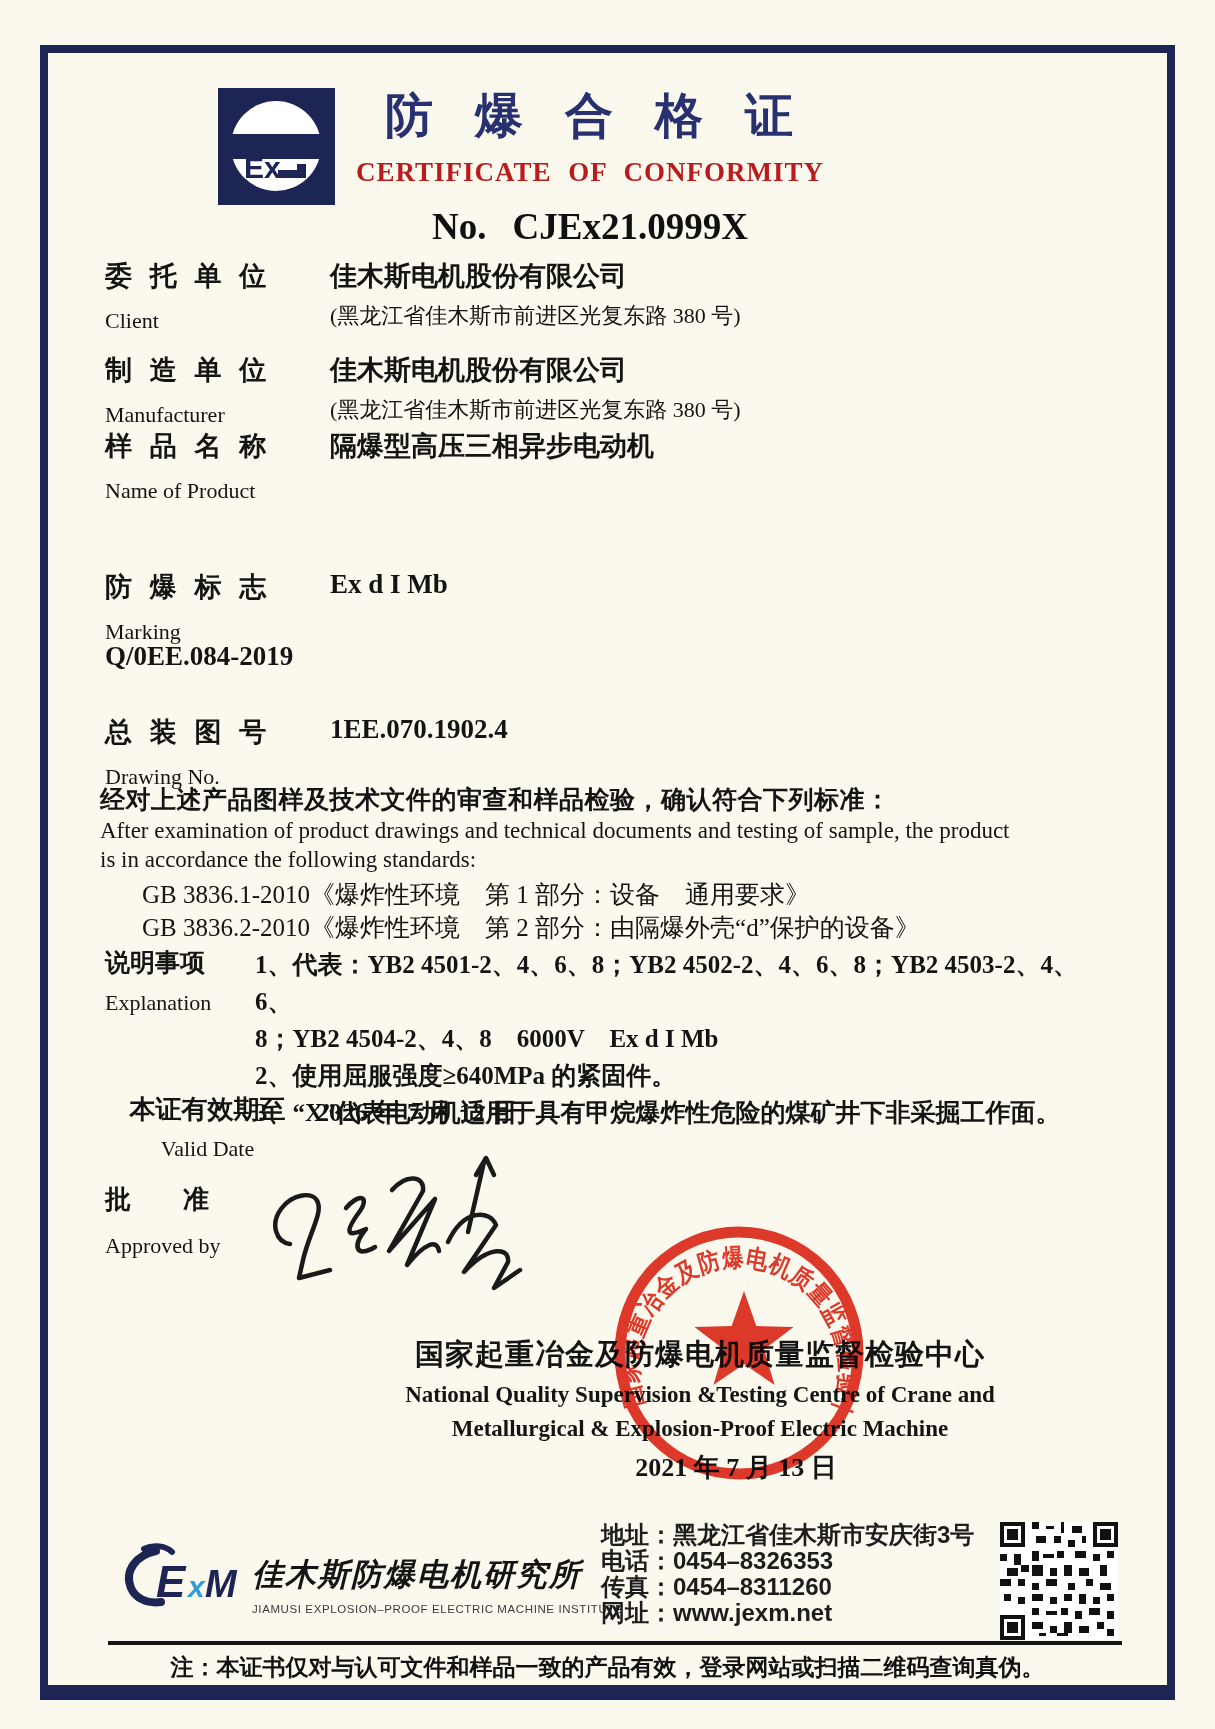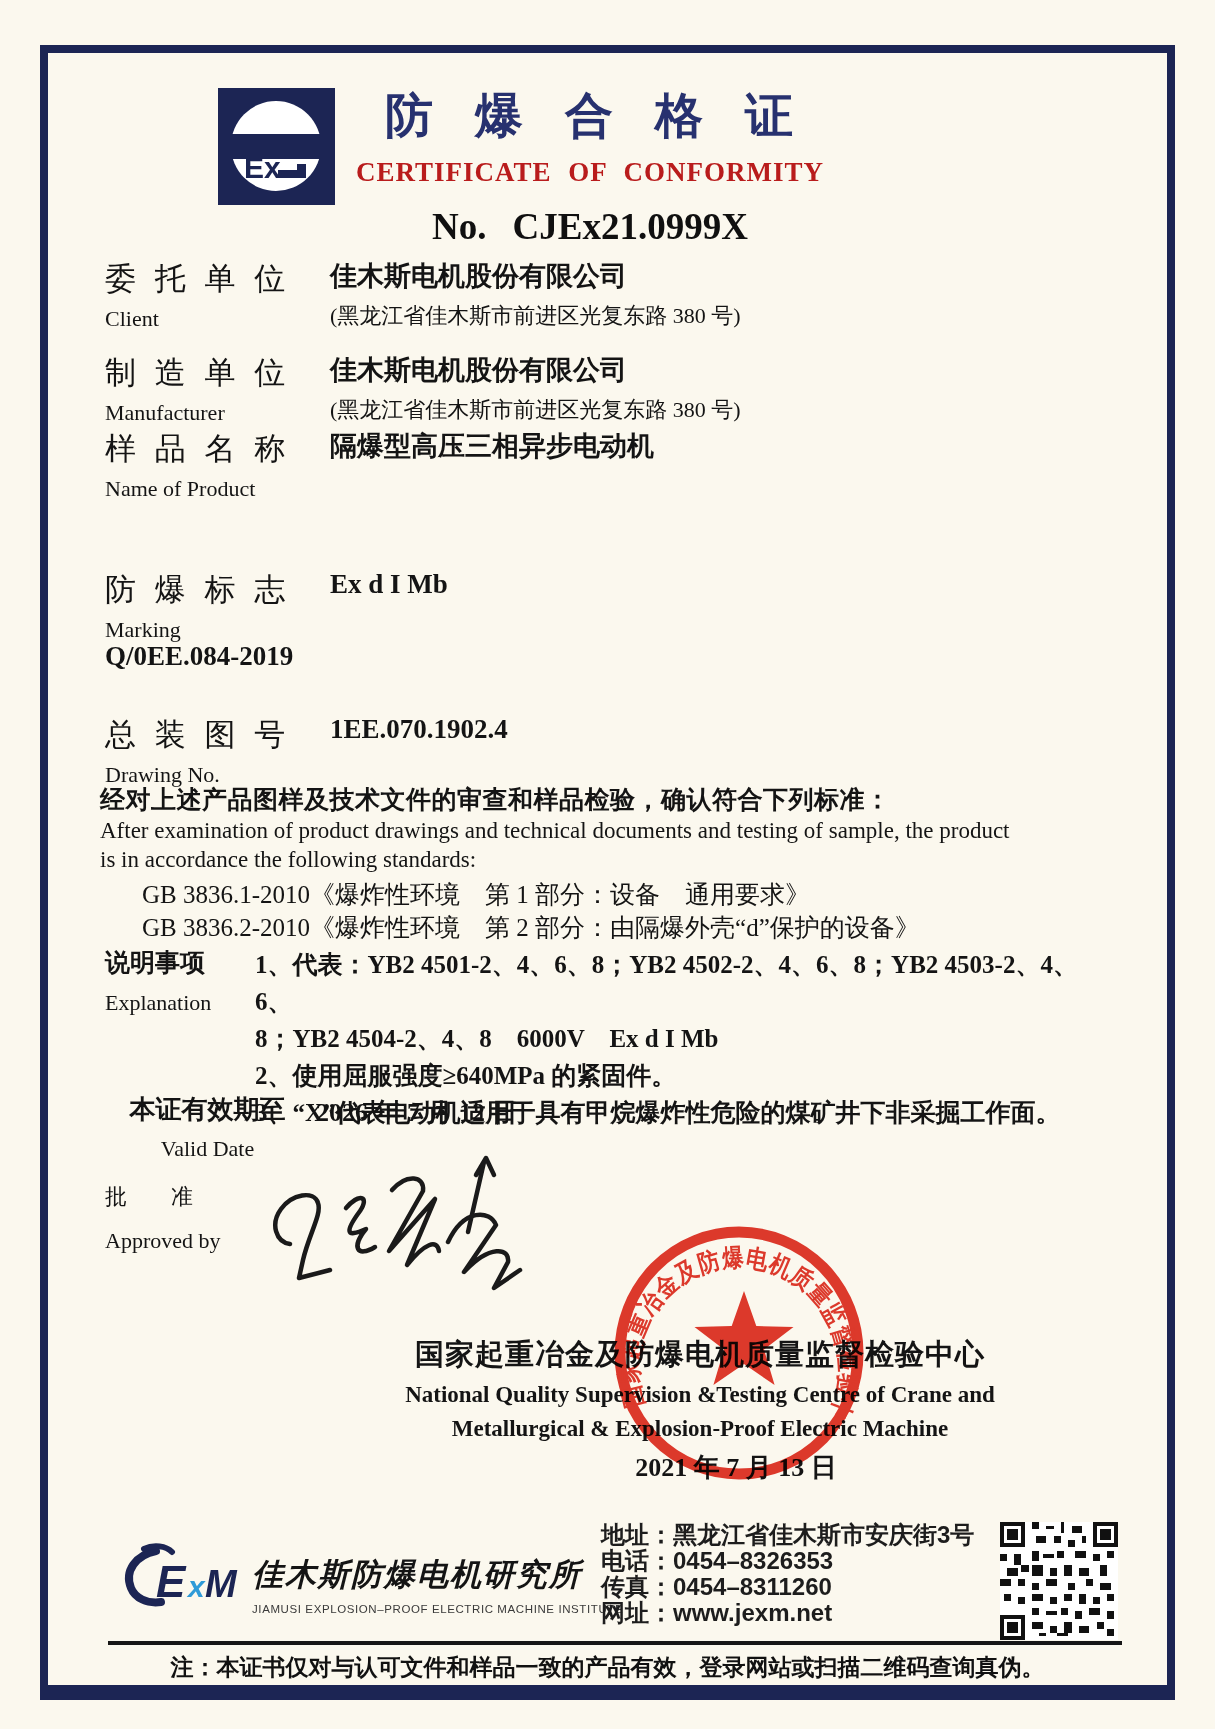--- a/index.html
+++ b/index.html
@@ -16,22 +16,22 @@
   
   .ex-logo{position:absolute; left:218px; top:88px; width:117px; height:117px;}
   .header{position:absolute; left:250px; top:84px; width:680px; text-align:center;}
   .title-cn{font-size:48px; font-weight:bold; color:#27316f; word-spacing:26px; letter-spacing:2px;}
   .title-en{margin-top:9px; font-size:27px; font-weight:bold; color:#b91c1c; letter-spacing:1px; word-spacing:9px;}
   .cert-no{margin-top:17px; font-size:37px; font-weight:600; color:#101010;font-family:Liberation Serif, serif;}
   .cert-no .no-label{margin-right:26px;}
   
   .field-row{position:absolute; left:105px; width:1000px; display:flex;}
   .f-label{width:225px;}
-  .f-zh{font-size:31px; font-weight:normal; letter-spacing:2px; word-spacing:7px;}
-  .f-en{font-size:22px; margin-top:6px;}
+  .f-zh{font-size:27px; font-weight:bold; letter-spacing:2px; word-spacing:7px;}
+  .f-en{font-size:22px; margin-top:14px;}
   .f-val{flex:1; white-space:pre-wrap;}
   .f-main{font-size:27px; font-weight:600;}
   .f-note{font-size:22px; margin-top:7px; font-weight:500;}
   .r1{top:258px}.r2{top:352px}.r3{top:428px}.r4{top:496px}
   .r5{top:569px}.r6{top:641px}.r7{top:714px}
   
   .statement{position:absolute; left:100px; top:784px; width:1015px;}
   .st-cn{font-size:25px; font-weight:bold; letter-spacing:0.5px; line-height:32px;}
   .st-en{font-size:23px; line-height:29px;}
   .standards{margin-top:4px; padding-left:42px;}
@@ -43,21 +43,21 @@
   .ex-en{font-size:22px; margin-top:11px;}
   .ex-items{flex:1;}
   .ex-items div{font-size:25px; font-weight:600; line-height:37px; white-space:pre-wrap;}
   
   .valid-row{position:absolute; left:99px; top:1092px; width:900px; display:flex;text-align:center;}
   .v-label{width:217px;}
   .v-zh{font-size:26px; font-weight:bold;}
   .v-en{font-size:22px; margin-top:9px;}
   .v-date{font-size:26px; font-weight:600; padding-top:3px;}
   .approve-row{position:absolute; left:105px; top:1182px;}
-  .a-zh{font-size:22px; font-weight:normal;}
+  .a-zh{font-size:26px; font-weight:bold;}
   .a-en{font-size:22px; margin-top:16px;}
   .signature{position:absolute; left:256px; top:1146px; width:290px; height:155px;}
   
   .authority{position:absolute; left:360px; top:1335px; width:680px; text-align:center;}
   .au-cn{font-size:29px; font-weight:bold; letter-spacing:1px;}
   .au-en{font-size:23px; font-weight:bold; line-height:29px; margin-top:5px;}
   .au-date{font-size:26px; font-weight:600; margin-top:7px; padding-left:72px;}
   .stamp{position:absolute; left:609px; top:1221px; width:260px; height:264px;
          opacity:0.9; mix-blend-mode:multiply; pointer-events:none;}
   

